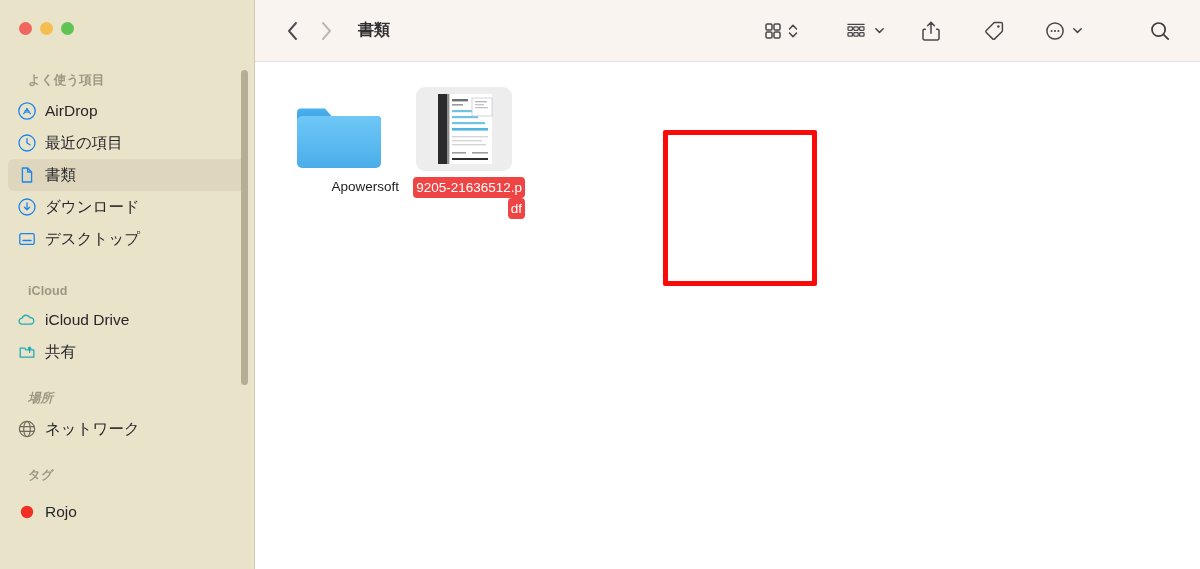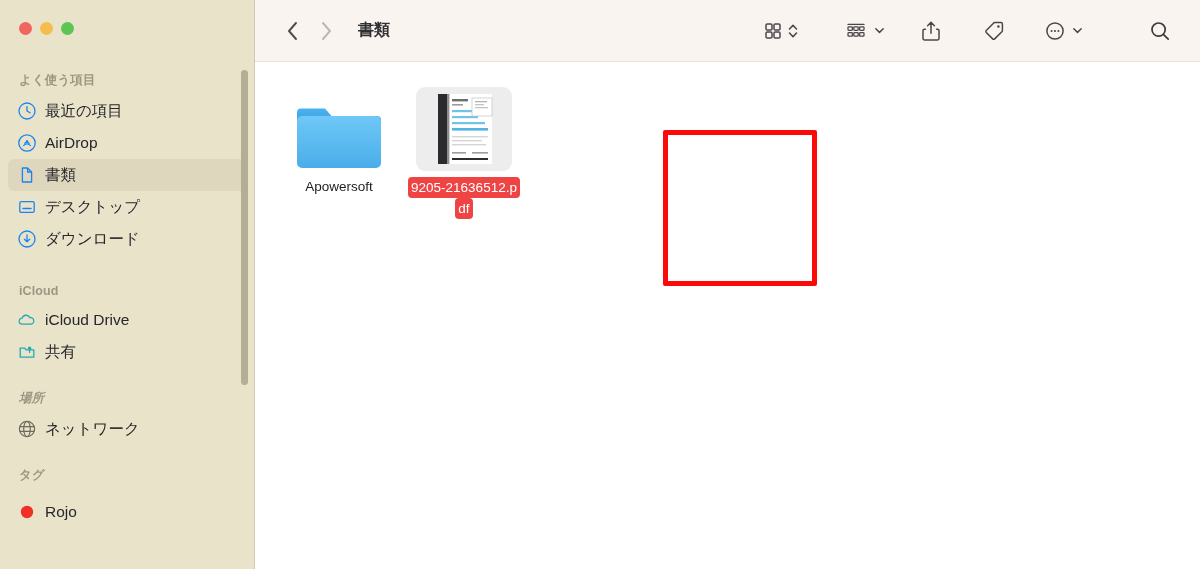--- a/index.html
+++ b/index.html
@@ -21,21 +21,21 @@
   }
   .traffic { position:absolute; top:22px; left:19px; display:flex; gap:8px; }
   .light { width:13px; height:13px; border-radius:50%; position:relative; }
   .light.red { background:#f0665e; }
   .light.yellow { background:#f5bd4f; }
   .light.green { background:#60c454; }
 
   .side-scroll { position:absolute; top:48px; left:0; right:0; bottom:0; }
   .side-group-title {
     font-size:12.5px; color:#9c9782; font-weight:600;
-    padding-left:19px; letter-spacing:.1px;
+    padding-left:28px; letter-spacing:.1px;
   }
   .side-item {
     display:flex; align-items:center; gap:9px;
     height:32px; margin:0 8px; padding-left:9px;
     border-radius:6px; cursor:default;
   }
   .side-item.active { background:#ded7bd; }
   .side-item .ico { width:19px; height:19px; flex:0 0 19px; display:flex; align-items:center; justify-content:center; }
   .side-item .lbl { font-size:15.5px; color:#27262a; white-space:nowrap; }
 
@@ -61,21 +61,21 @@
   .crumb { margin-left:21px; font-size:16px; font-weight:700; color:#2f2e30; }
 
   .tb-right { margin-left:auto; display:flex; align-items:center; }
   .tb-btn { display:flex; align-items:center; justify-content:center; height:30px; }
   .chev { margin-left:5px; }
 
   
   .grid { position:absolute; left:0; top:62px; right:0; bottom:0; }
   .item { position:absolute; width:120px; text-align:center; }
   .item .thumb { height:88px; display:flex; align-items:flex-end; justify-content:center; }
-  .item .name { margin-top:6px; font-size:13.5px; color:#1d1d1f; line-height:17px; }
+  .item .name { margin-top:6px; font-size:13.5px; color:#1d1d1f; line-height:17px;text-align:right; }
 
   .folder-item { left:24px; top:22px; }
   .file-item { left:148px; top:22px; width:122px; }
 
   .fname {
     display:inline-block; position:relative;
     width:122px; line-height:19px; font-size:13.5px;
     color:#1d1d1f;
   }
   .fname span.hl {
@@ -104,68 +104,68 @@
       <div class="light green"></div>
     </div>
 
     <div class="side-scroll">
 
       <div class="side-group-title" style="margin-top:24px;margin-bottom:6px;">よく使う項目</div>
 
       <div class="side-item">
         <span class="ico">
           <svg width="18" height="18" viewBox="0 0 18 18" fill="none">
-            <circle cx="9" cy="9" r="8" stroke="#1a84f0" stroke-width="1.3"></circle>
-            <path d="M9 4.6V9l3 1.8" stroke="#1a84f0" stroke-width="1.3" stroke-linecap="round" stroke-linejoin="round"></path>
-          </svg>
-        </span>
-        <span class="lbl">最近の項目</span>
-      </div>
-
-      <div class="side-item">
-        <span class="ico">
-          <svg width="18" height="18" viewBox="0 0 18 18" fill="none">
             <circle cx="9" cy="9" r="8.2" stroke="#1a84f0" stroke-width="1.3"></circle>
             <path d="M5.6 11.6a4.3 4.3 0 016.8 0" stroke="#1a84f0" stroke-width="1.2" stroke-linecap="round"></path>
             <path d="M6.8 9.3a2.7 2.7 0 014.4 0" stroke="#1a84f0" stroke-width="1.2" stroke-linecap="round"></path>
             <circle cx="9" cy="7.2" r="1.1" fill="#1a84f0"></circle>
           </svg>
         </span>
         <span class="lbl">AirDrop</span>
       </div>
 
+      <div class="side-item">
+        <span class="ico">
+          <svg width="18" height="18" viewBox="0 0 18 18" fill="none">
+            <circle cx="9" cy="9" r="8" stroke="#1a84f0" stroke-width="1.3"></circle>
+            <path d="M9 4.6V9l3 1.8" stroke="#1a84f0" stroke-width="1.3" stroke-linecap="round" stroke-linejoin="round"></path>
+          </svg>
+        </span>
+        <span class="lbl">最近の項目</span>
+      </div>
+
 
       <div class="side-item active">
         <span class="ico">
           <svg width="18" height="18" viewBox="0 0 18 18" fill="none">
             <path d="M4.4 2h5.2l4 4v10H4.4V2z" stroke="#1a84f0" stroke-width="1.3" stroke-linejoin="round"></path>
             <path d="M9.6 2v4h4" stroke="#1a84f0" stroke-width="1.3" stroke-linejoin="round"></path>
           </svg>
         </span>
         <span class="lbl">書類</span>
       </div>
 
       <div class="side-item">
         <span class="ico">
           <svg width="18" height="18" viewBox="0 0 18 18" fill="none">
+            <circle cx="9" cy="9" r="8" stroke="#1a84f0" stroke-width="1.3"></circle>
+            <path d="M9 4.8v7m0 0l-2.6-2.6M9 11.8l2.6-2.6" stroke="#1a84f0" stroke-width="1.3" stroke-linecap="round" stroke-linejoin="round"></path>
+          </svg>
+        </span>
+        <span class="lbl">ダウンロード</span>
+      </div>
+
+      <div class="side-item">
+        <span class="ico">
+          <svg width="18" height="18" viewBox="0 0 18 18" fill="none">
             <rect x="1.8" y="3.6" width="14.4" height="10.8" rx="1.6" stroke="#1a84f0" stroke-width="1.3"></rect>
             <path d="M5 10.4h8" stroke="#1a84f0" stroke-width="1.5" stroke-linecap="round"></path>
           </svg>
         </span>
         <span class="lbl">デスクトップ</span>
-      </div>
-
-      <div class="side-item">
-        <span class="ico">
-          <svg width="18" height="18" viewBox="0 0 18 18" fill="none">
-            <circle cx="9" cy="9" r="8" stroke="#1a84f0" stroke-width="1.3"></circle>
-            <path d="M9 4.8v7m0 0l-2.6-2.6M9 11.8l2.6-2.6" stroke="#1a84f0" stroke-width="1.3" stroke-linecap="round" stroke-linejoin="round"></path>
-          </svg>
-        </span>
-        <span class="lbl">ダウンロード</span>
       </div>
 
       <div class="side-group-title" style="margin-top:29px;margin-bottom:6px;">iCloud</div>
 
       <div class="side-item">
         <span class="ico">
           <svg width="19" height="19" viewBox="0 0 19 19" fill="none">
             <path d="M5 13.2a3 3 0 01.2-6 4 4 0 017.5-.6 2.9 2.9 0 011.4 6.6H5z" stroke="#22aab5" stroke-width="1.3" stroke-linejoin="round"></path>
           </svg>
         </span>

